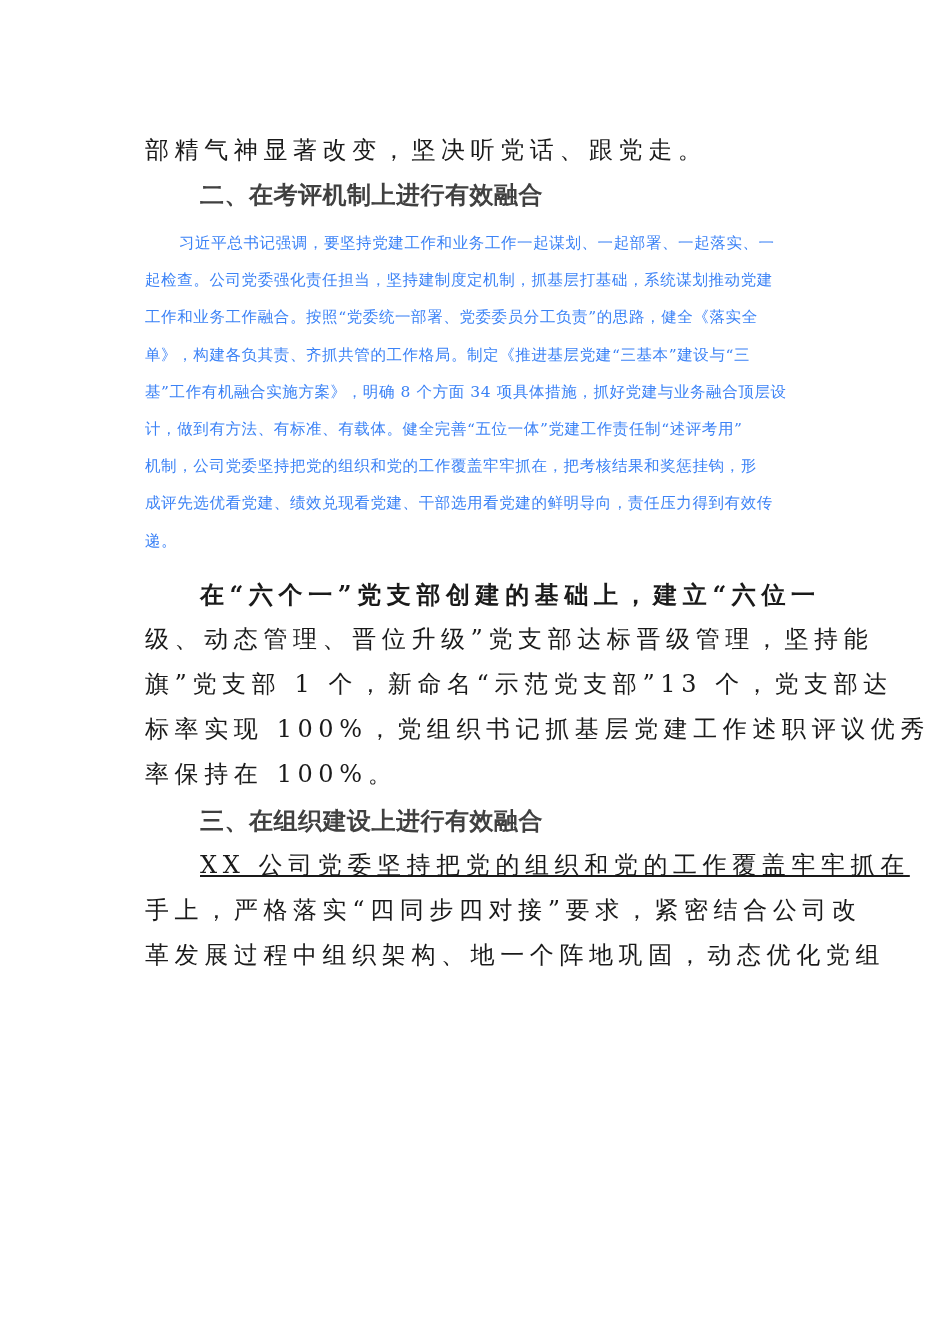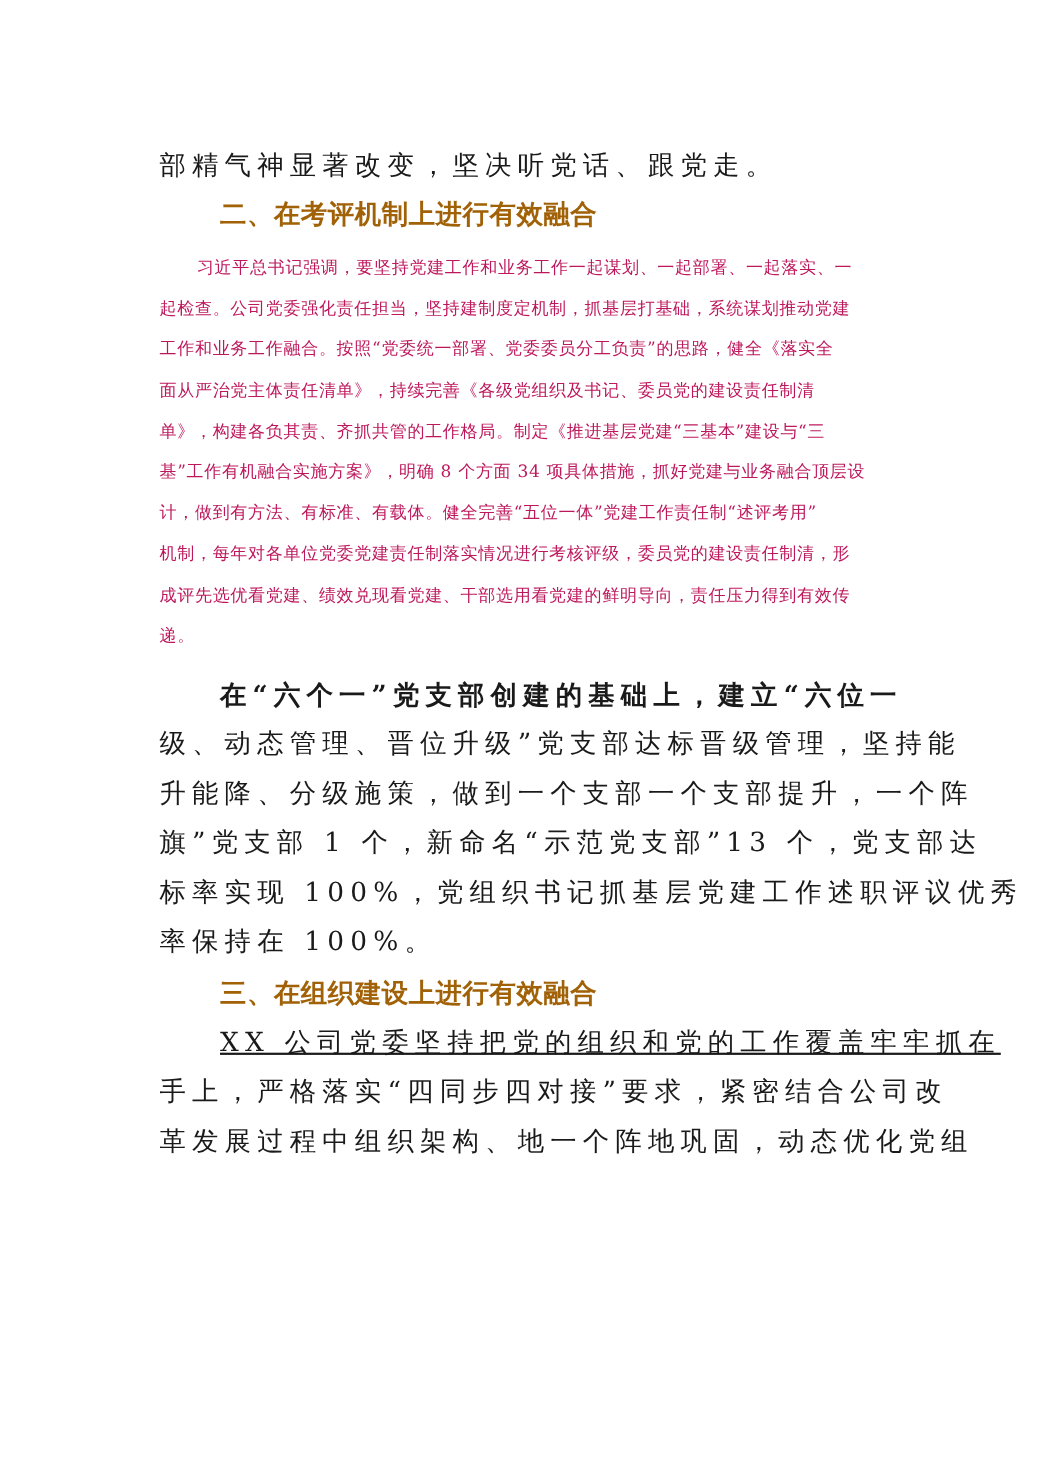--- a/index.html
+++ b/index.html
@@ -37,63 +37,61 @@
       color: #1a1a1a;
     }
     .h-sec {
       font-family: "DejaVu Sans", "Liberation Sans", sans-serif;
       font-weight: bold;
       font-size: 24px;
       line-height: 40px;
       margin: 0;
       padding-left: 55px;
       letter-spacing: 0.5px;
-      color: #a16207;
+      color: #404040;
     }
     .p-small {
       font-family: "DejaVu Serif", "Liberation Serif", serif;
       font-size: 15.5px;
       line-height: 37.2px;
       letter-spacing: 0.6px;
       margin: 0;
       text-align: justify;
       text-indent: 34px;
-      color: #be185d;
+      color: #3b82f6;
     }
     .line { display: block; white-space: nowrap; }
   </style>
 </head>
 <body>
 
 <div class="page">
   <div class="content">
 
     <p class="p-large" style="margin-top:0;">
       <span class="line">部精气神显著改变，坚决听党话、跟党走。</span>
     </p>
 
     <h2 class="h-sec" style="margin-top:2px;">二、在考评机制上进行有效融合</h2>
 
     <p class="p-small" style="margin-top:10px;">
       <span class="line">习近平总书记强调，要坚持党建工作和业务工作一起谋划、一起部署、一起落实、一</span>
       <span class="line" style="text-indent:0;">起检查。公司党委强化责任担当，坚持建制度定机制，抓基层打基础，系统谋划推动党建</span>
       <span class="line" style="text-indent:0;">工作和业务工作融合。按照“党委统一部署、党委委员分工负责”的思路，健全《落实全</span>
-      <span class="line" style="text-indent:0;">面从严治党主体责任清单》，持续完善《各级党组织及书记、委员党的建设责任制清</span>
       <span class="line" style="text-indent:0;">单》，构建各负其责、齐抓共管的工作格局。制定《推进基层党建“三基本”建设与“三</span>
       <span class="line" style="text-indent:0;">基”工作有机融合实施方案》，明确 8 个方面 34 项具体措施，抓好党建与业务融合顶层设</span>
       <span class="line" style="text-indent:0;">计，做到有方法、有标准、有载体。健全完善“五位一体”党建工作责任制“述评考用”</span>
-      <span class="line" style="text-indent:0;">机制，每年对各单位党委党建责任制落实情况进行考核评级，委员党的建设责任制清，形</span>
+      <span class="line" style="text-indent:0;">机制，公司党委坚持把党的组织和党的工作覆盖牢牢抓在，把考核结果和奖惩挂钩，形</span>
       <span class="line" style="text-indent:0;">成评先选优看党建、绩效兑现看党建、干部选用看党建的鲜明导向，责任压力得到有效传</span>
       <span class="line" style="text-indent:0;">递。</span>
     </p>
 
     <p class="p-large" style="margin-top:12px;">
       <span class="line" style="padding-left:55px;font-weight:bold;">在“六个一”党支部创建的基础上，建立“六位一</span>
       <span class="line">级、动态管理、晋位升级”党支部达标晋级管理，坚持能</span>
-      <span class="line">升能降、分级施策，做到一个支部一个支部提升，一个阵</span>
       <span class="line">旗”党支部 1 个，新命名“示范党支部”13 个，党支部达</span>
       <span class="line">标率实现 100%，党组织书记抓基层党建工作述职评议优秀</span>
       <span class="line">率保持在 100%。</span>
     </p>
 
     <h2 class="h-sec" style="margin-top:4px;">三、在组织建设上进行有效融合</h2>
 
     <p class="p-large" style="margin-top:2px;">
       <span class="line" style="padding-left:55px;text-decoration:underline;">XX 公司党委坚持把党的组织和党的工作覆盖牢牢抓在</span>
       <span class="line">手上，严格落实“四同步四对接”要求，紧密结合公司改</span>

